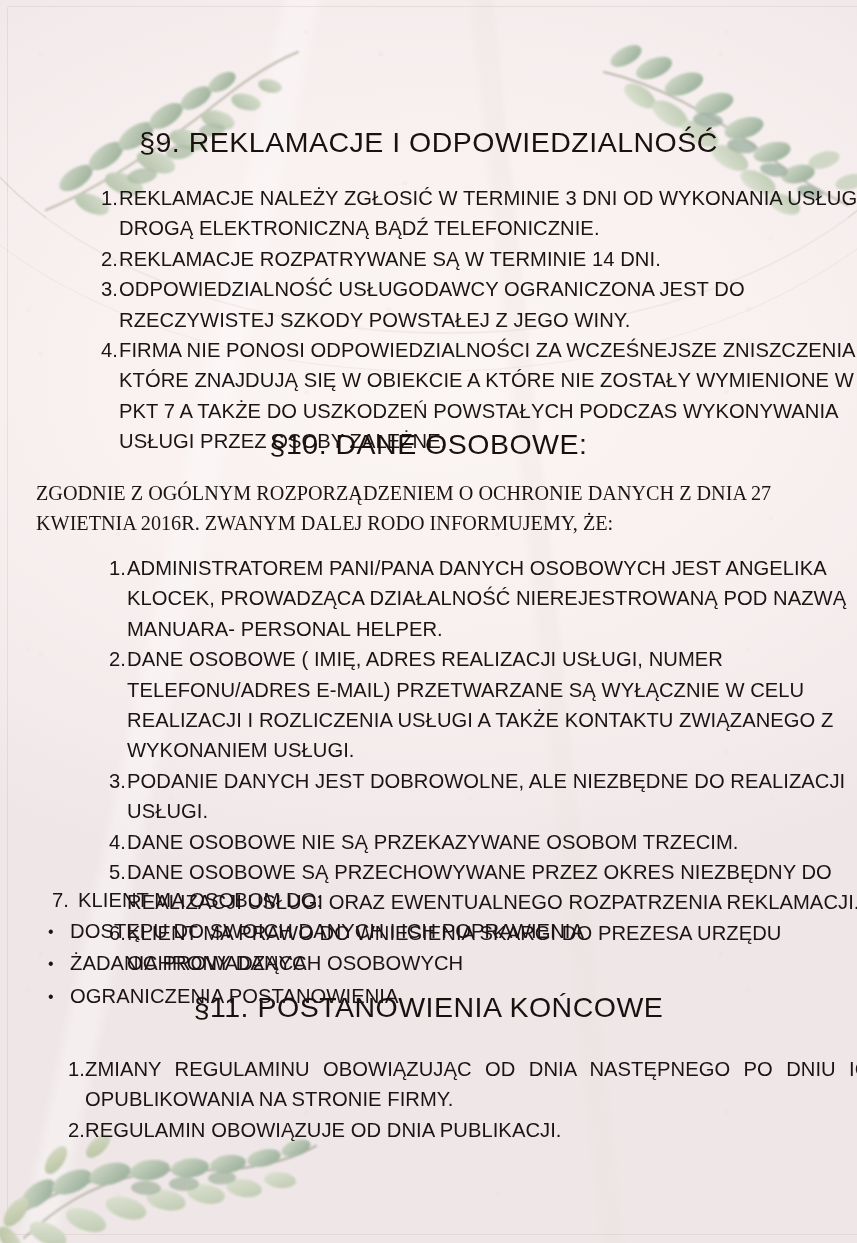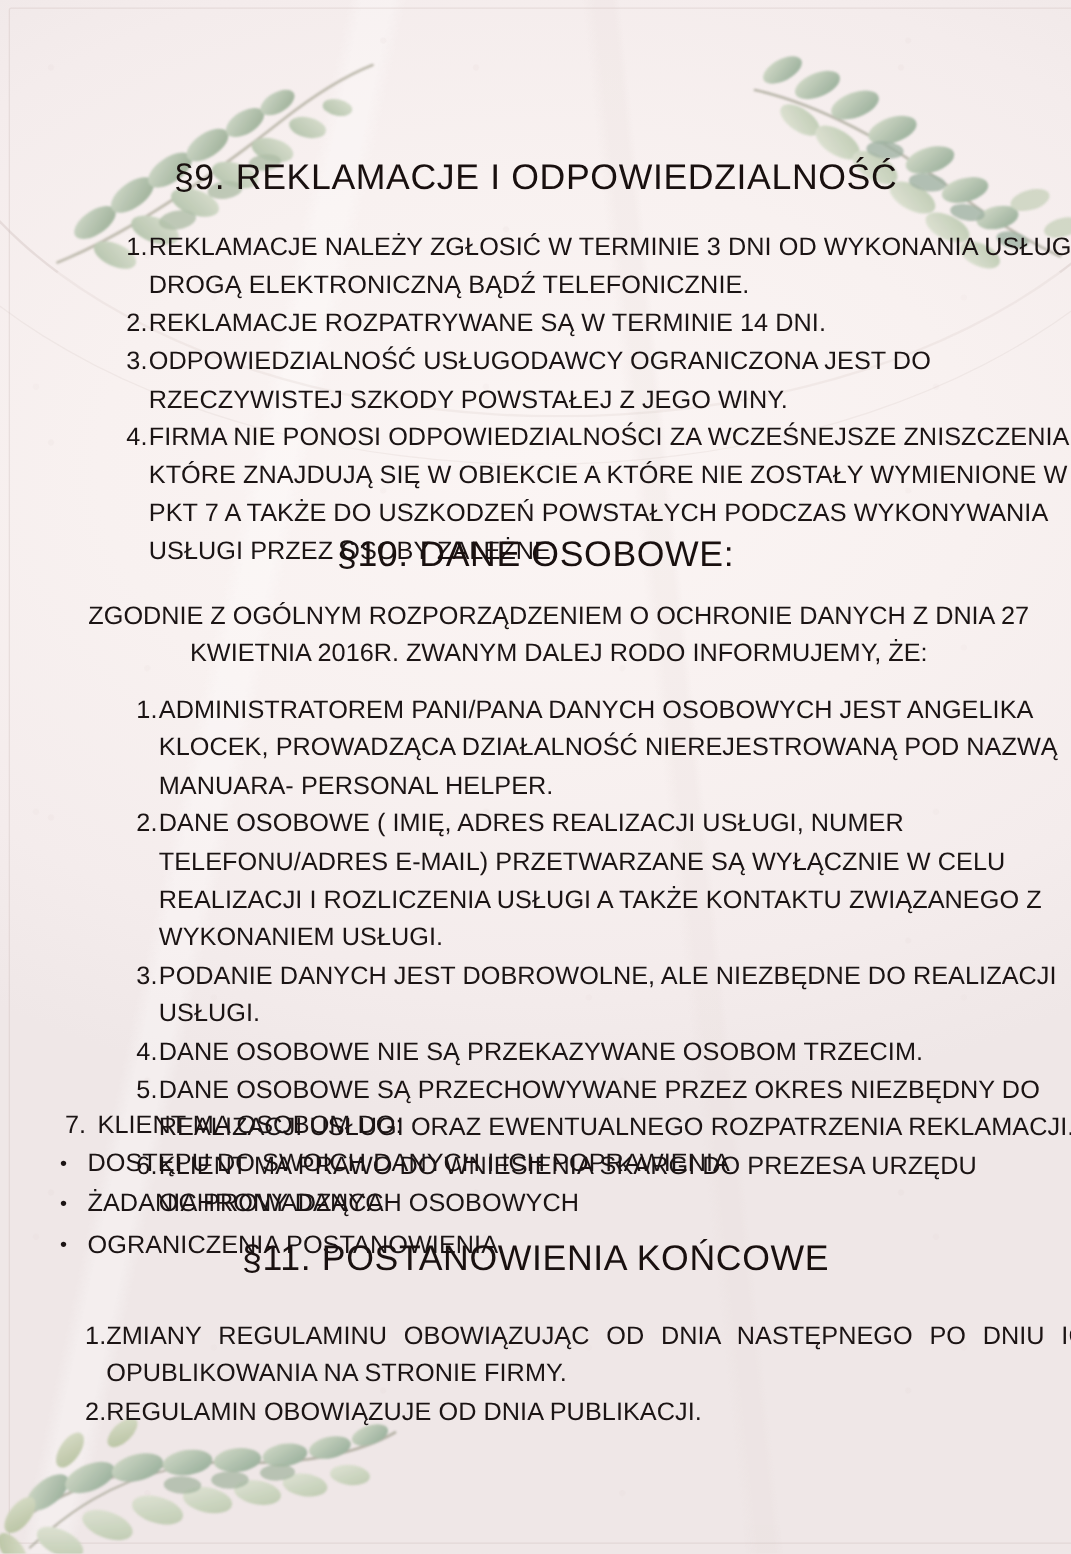--- a/index.html
+++ b/index.html
@@ -122,27 +122,26 @@
   }
   .row-body { flex: 1 1 auto; }
 
   
   .list-9  { position: absolute; left: 55px; width: 786px; }
   .list-9  .marker { width: 23px; }
   .list-9  .row-body { padding-left: 1px; }
 
   .intro-10 {
     position: absolute;
-    left: 52px;
+    left: 36px;
     width: 790px;
-    font-family: Liberation Sans, sans-serif;
+    font-family: Liberation Serif, serif;
     font-size: 20.2px;
     line-height: 30.4px;
     color: #1b1414;
-    text-align: center;
   }
 
   .list-10 { position: absolute; left: 63px; width: 780px; }
   .list-10 .marker { width: 23px; }
   .list-10 .row-body { padding-left: 1px; }
 
   .list-11 { position: absolute; left: 24px; width: 820px; }
   .list-11 .marker { width: 21px; }
   .list-11 .row-body { padding-left: 0; }
   .justify { text-align: justify; text-align-last: justify; }

